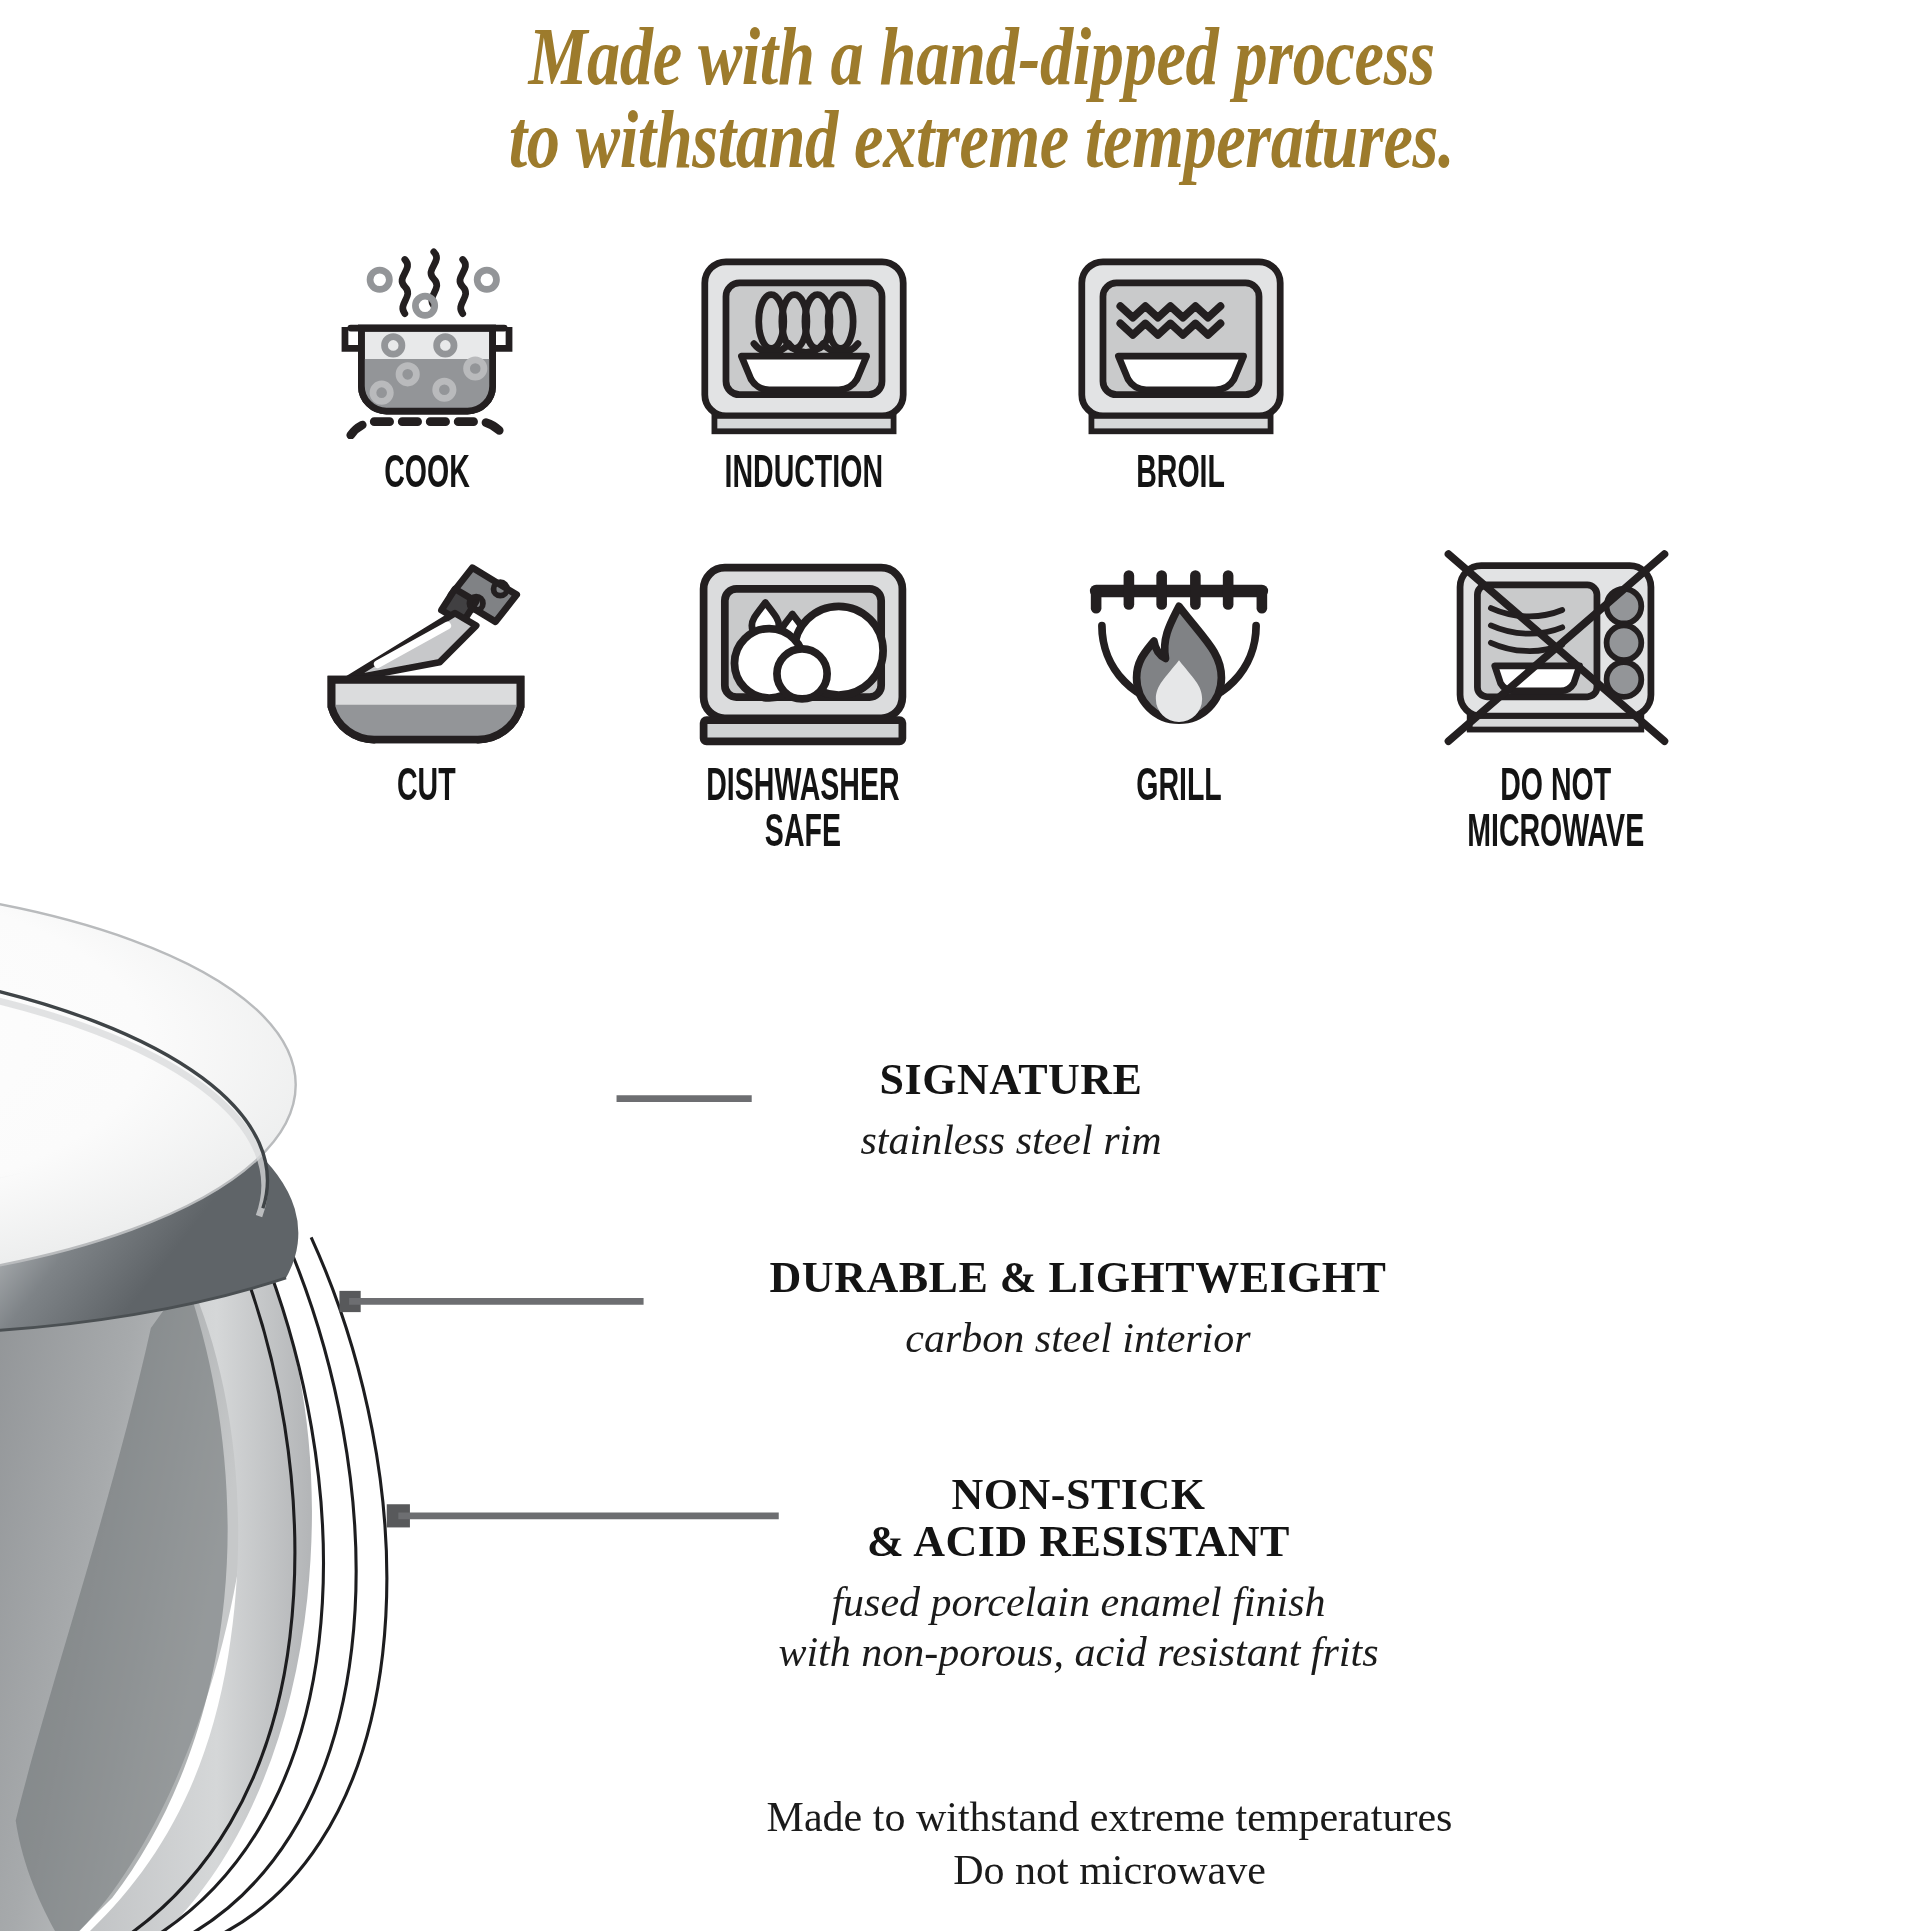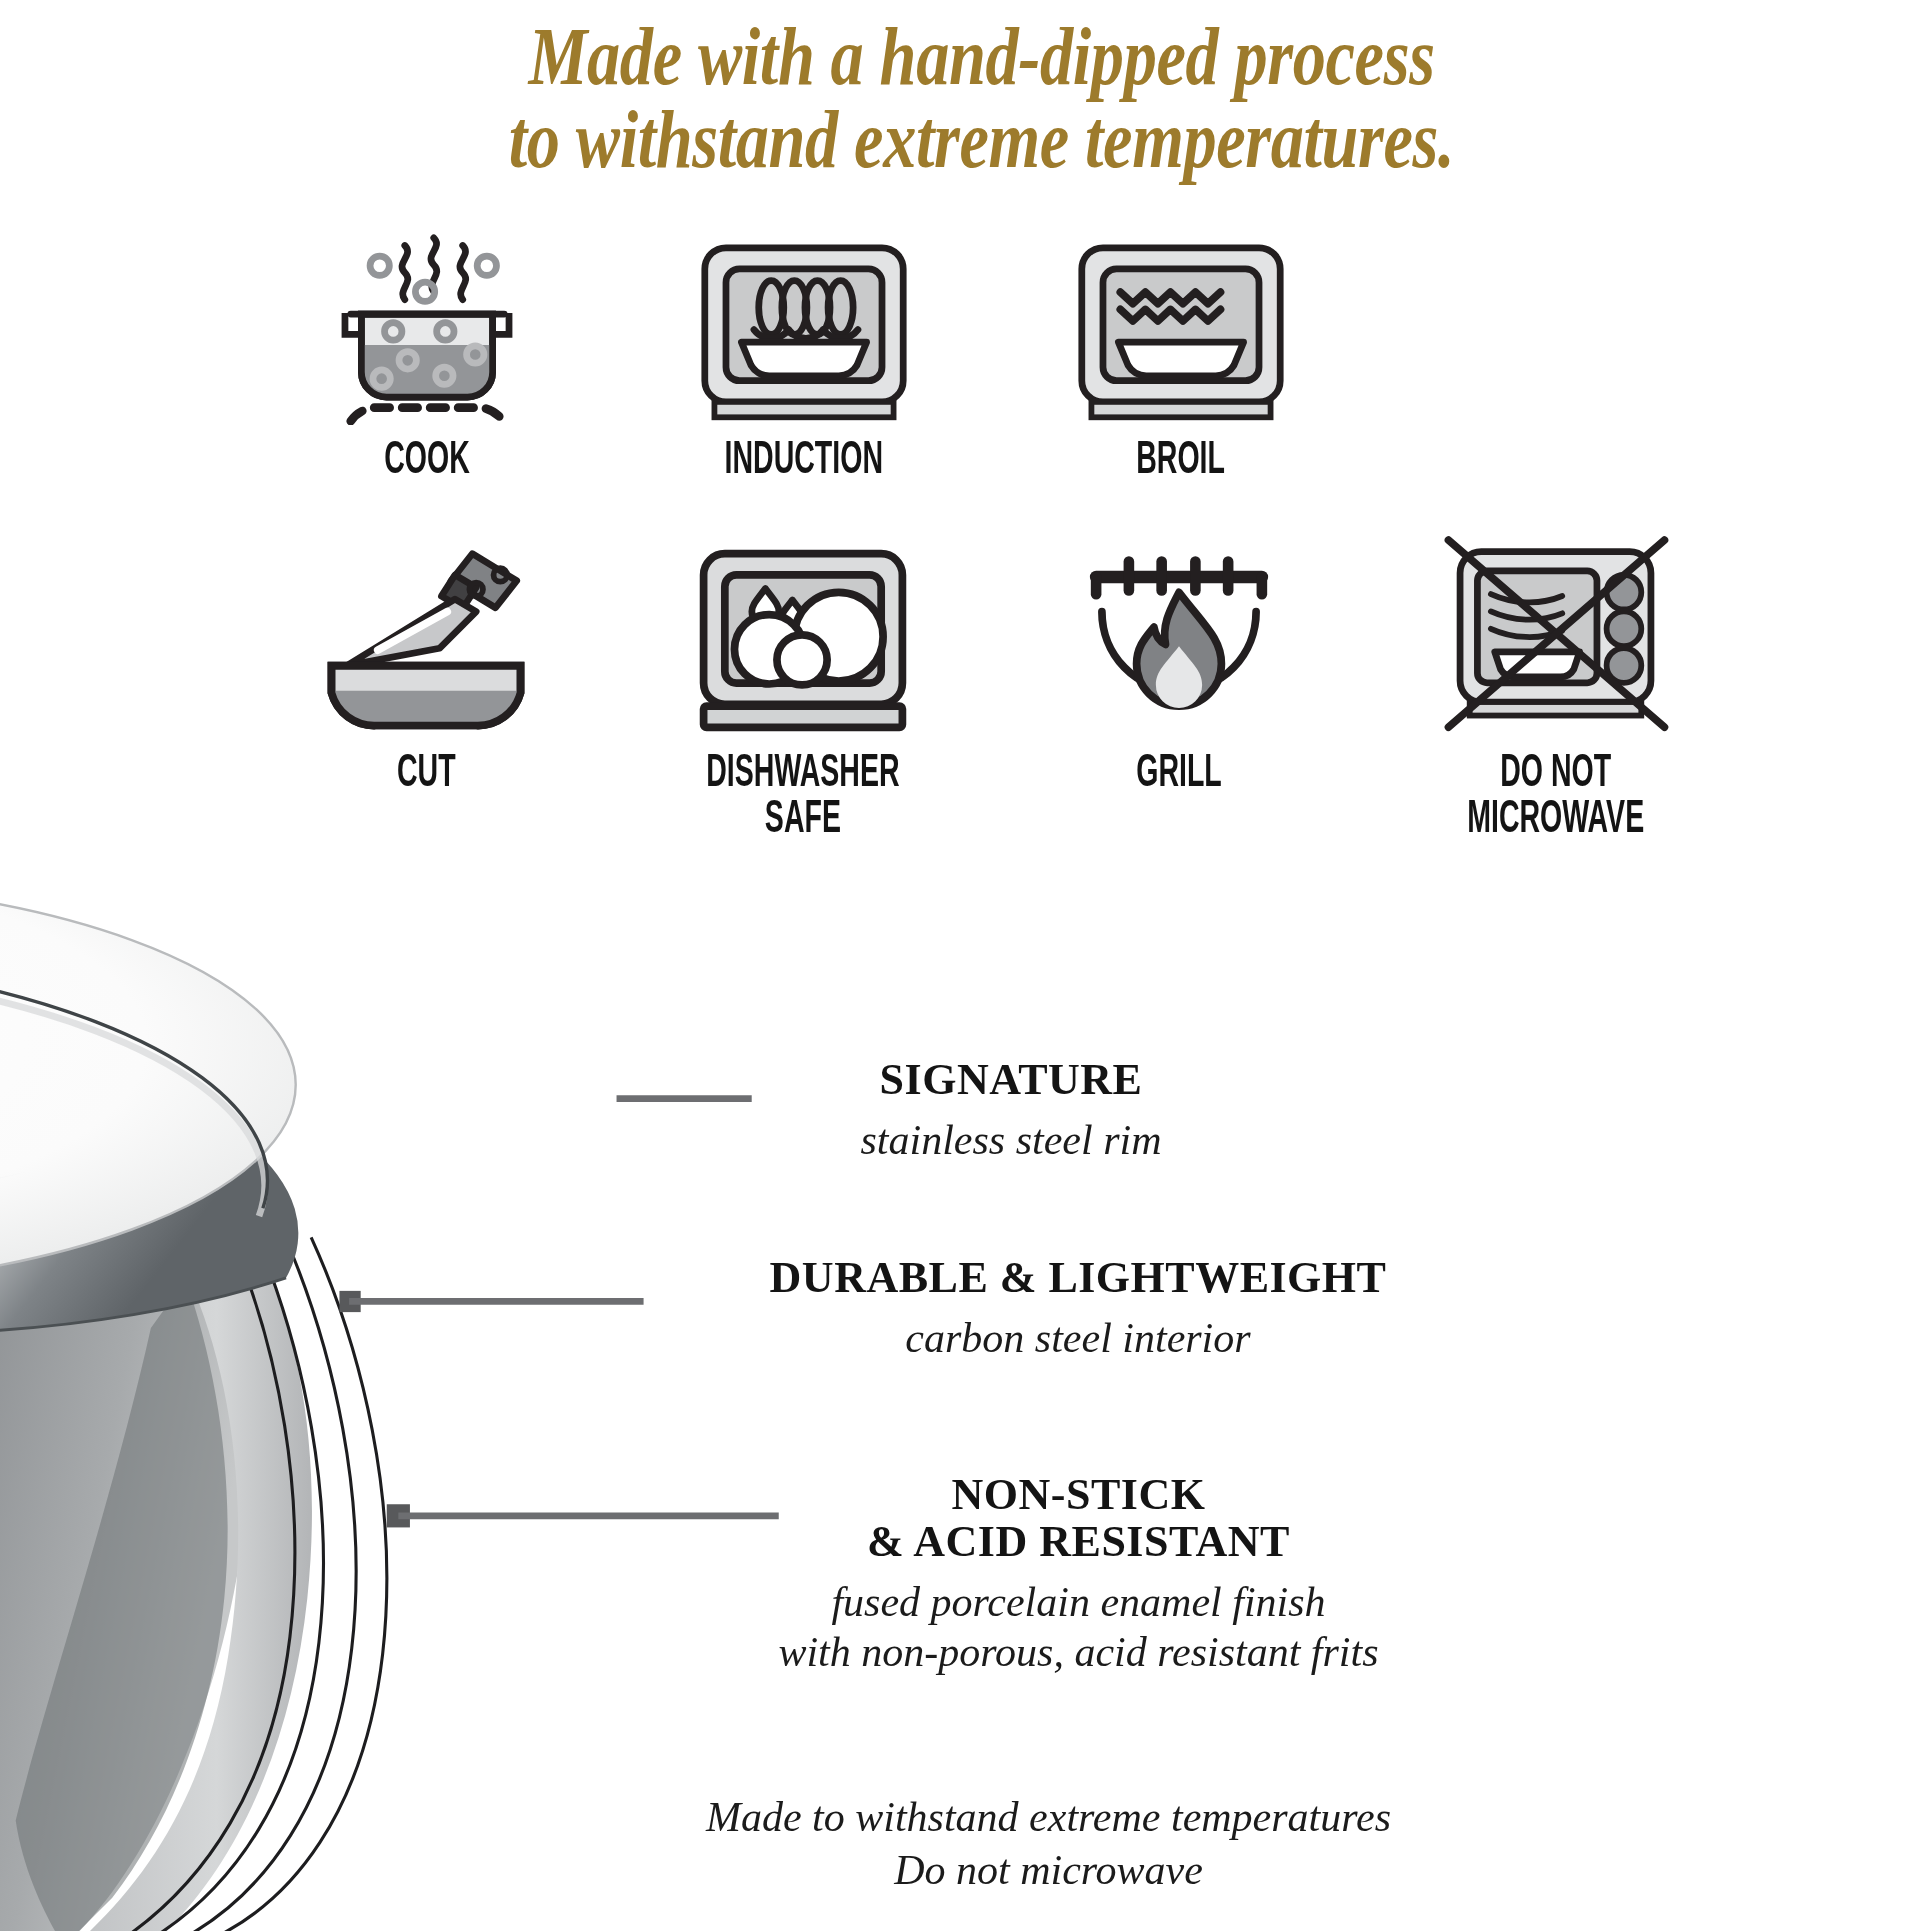--- a/index.html
+++ b/index.html
@@ -19,21 +19,21 @@
     font-family:"Liberation Serif",serif;
     font-style:italic;font-weight:700;
     font-size:83px;line-height:1.0;
     letter-spacing:-0.5px;
     transform:scaleX(0.80);
     transform-origin:50% 0;
   }
   .headline .hl{display:block;}
 
   
-  .icon-grid{position:absolute;left:222px;top:232px;width:1506px;}
+  .icon-grid{position:absolute;left:222px;top:246px;width:1506px;}
   .icon-row{display:flex;}
   .icon-cell{width:377px;display:flex;flex-direction:column;align-items:center;}
   .icon-art{height:193px;display:flex;align-items:flex-end;justify-content:center;}
   .icon-label{
     margin-top:9.7px;
     font-family:"Liberation Sans",sans-serif;
     font-weight:700;
     font-size:46px;line-height:0.98;
     color:#141414;
     text-align:center;
@@ -64,24 +64,23 @@
     font-size:42px;line-height:1.2;
     color:#1b1b1b;
     margin-top:11.6px;
     white-space:pre-line;
   }
   #callout-signature{left:686px;top:1057px;width:618px;}
   #callout-durable{left:618px;top:1255px;width:888px;}
   #callout-nonstick{left:599px;top:1472px;width:927px;}
 
   .footer-note{
-    position:absolute;left:569px;top:1791px;width:927px;
+    position:absolute;left:630px;top:1791px;width:927px;
     text-align:center;
     font-family:"Liberation Serif",serif;
-    font-style:italic;
     font-size:42px;line-height:1.25;
     color:#1b1b1b;
     white-space:pre-line;
   }
 
   
   .leaders{position:absolute;left:0;top:0;width:1931px;height:1931px;pointer-events:none;}
 </style>
 </head>
 <body>

